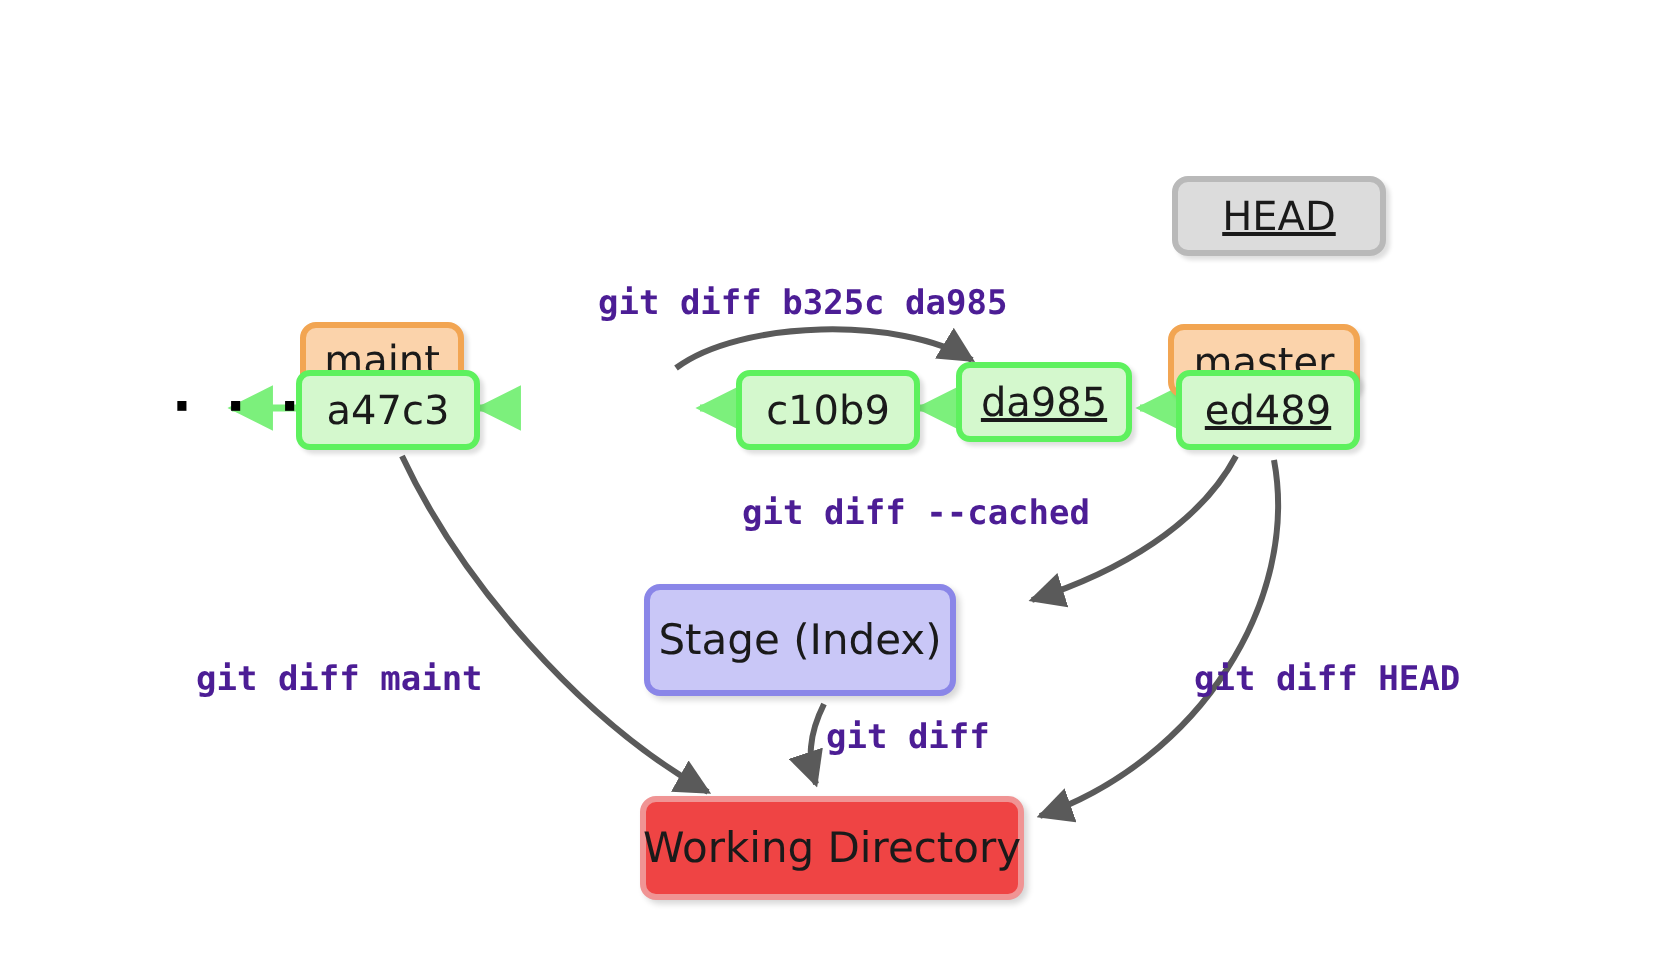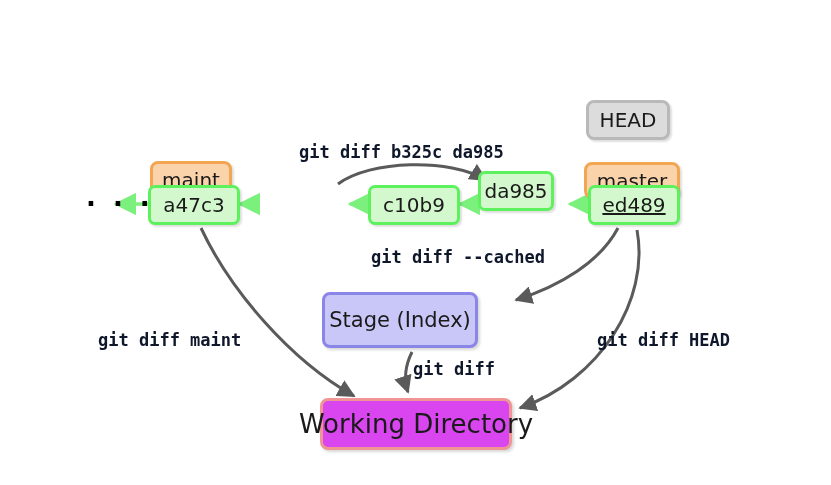--- a/index.html
+++ b/index.html
@@ -59,32 +59,32 @@
   }
   .stage-box {
     border: 3px solid #8a86e8;
     background: #c9c7f7;
     font-size: 21px;
     border-radius: 8px;
     box-shadow: 2px 2px 3px rgba(0,0,0,0.16);
   }
   .work-box {
     border: 3px solid #f09494;
-    background: #d946ef;
-    font-size: 26px;
+    background: #ef4444;
+    font-size: 21px;
     border-radius: 8px;
     box-shadow: 2px 2px 3px rgba(0,0,0,0.16);
     text-align: center;
   }
   .cmd-label {
     position: absolute;
     font-family: "DejaVu Sans Mono", monospace;
     font-size: 17px;
     font-weight: 700;
-    color: #0f172a;
+    color: #4c1d95;
     white-space: nowrap;
     letter-spacing: 0px;
   }
   .ellipsis {
     position: absolute;
     font-family: "DejaVu Sans", sans-serif;
     font-size: 26px;
     font-weight: 700;
     color: #000000;
     letter-spacing: 4px;
@@ -128,27 +128,27 @@
       <path d="M 637 230 C 650 300 600 380 520 408"></path>
       <path d="M 201 228 C 230 290 290 360 354 396"></path>
       <path d="M 412 352 C 404 368 404 380 408 392"></path>
     </g>
   </svg>
 
   <div class="ellipsis" style="left:86px; top:191px;">· · ·</div>
 
   <div class="node branch" style="left:150px; top:133px; width:82px; height:37px;">maint</div>
 
-  <div class="node head" style="left:586px; top:100px; width:84px; height:40px;">HEAD</div>
+  <div class="node head" style="left:586px; top:88px; width:107px; height:40px;text-decoration:underline;">HEAD</div>
 
   <div class="node branch" style="left:584px; top:134px; width:96px; height:37px;">master</div>
 
   <div class="node commit" style="left:148px; top:185px; width:92px; height:40px;">a47c3</div>
   <div class="node commit" style="left:368px; top:185px; width:92px; height:40px;">c10b9</div>
-  <div class="node commit" style="left:478px; top:171px; width:76px; height:40px;">da985</div>
+  <div class="node commit" style="left:478px; top:181px; width:88px; height:40px;text-decoration:underline;">da985</div>
   <div class="node commit" style="left:588px; top:185px; width:92px; height:40px;text-decoration:underline;">ed489</div>
 
   <div class="node stage-box" style="left:322px; top:292px; width:156px; height:56px;">Stage (Index)</div>
 
   <div class="node work-box" style="left:320px; top:398px; width:192px; height:52px;">Working Directory</div>
 
   <div class="cmd-label" style="left:299px; top:142px;">git diff b325c da985</div>
   <div class="cmd-label" style="left:371px; top:247px;">git diff --cached</div>
   <div class="cmd-label" style="left:98px; top:330px;">git diff maint</div>
   <div class="cmd-label" style="left:413px; top:359px;">git diff</div>

